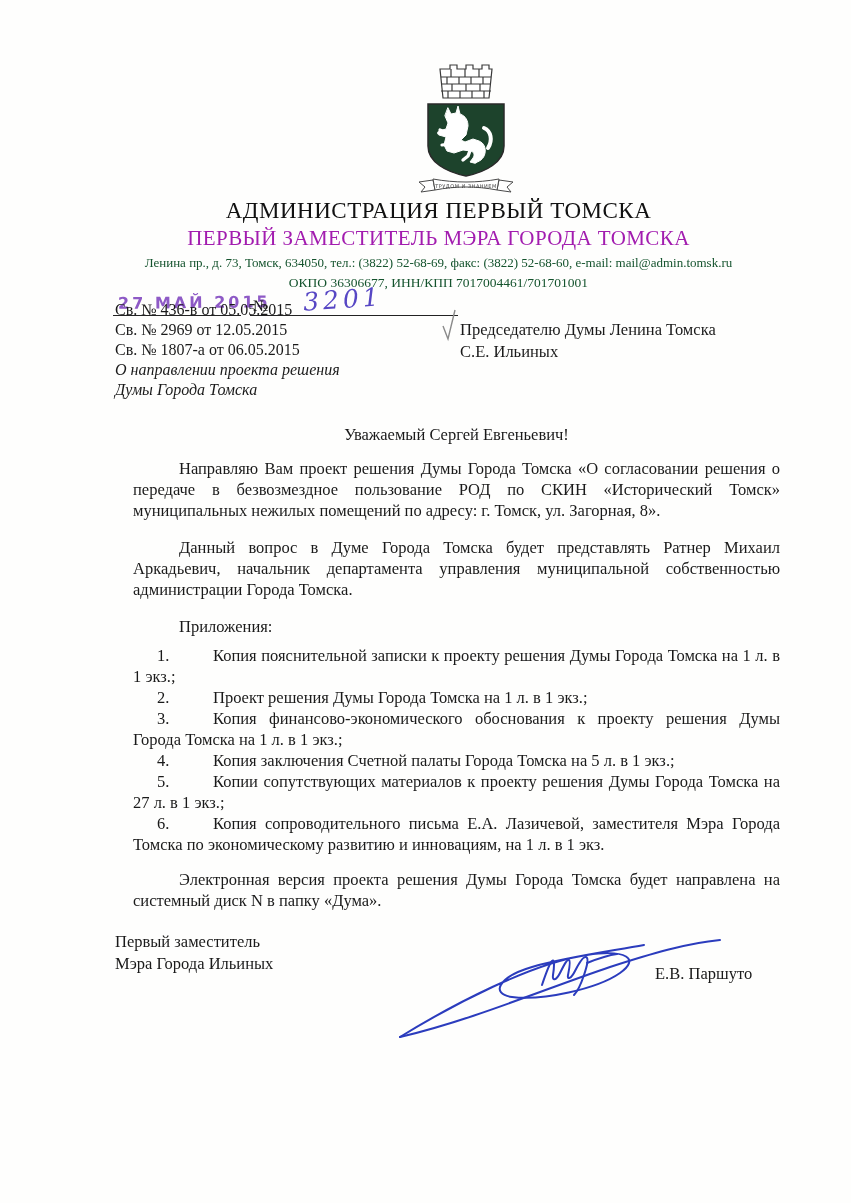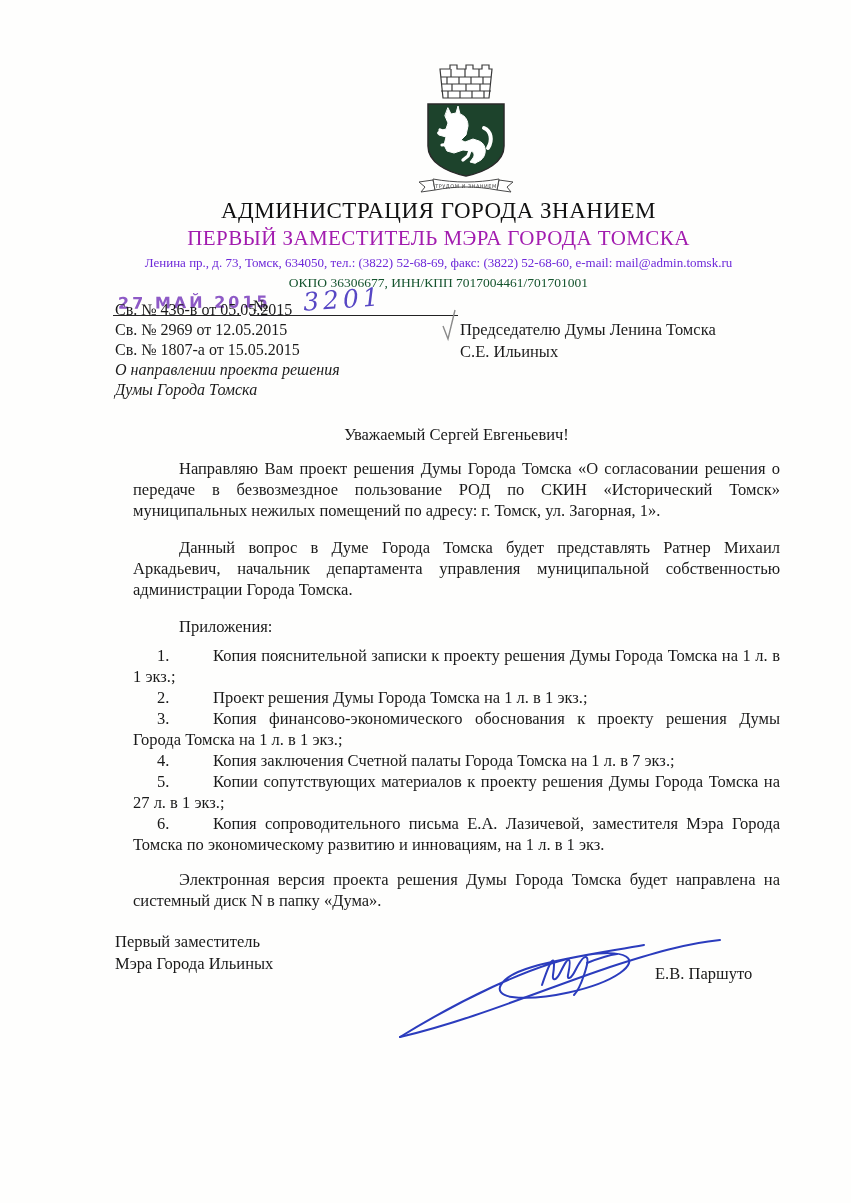--- a/index.html
+++ b/index.html
@@ -13,21 +13,21 @@
   .org-title {
     position:absolute; left:115px; top:198px; width:647px;
     text-align:center; font-size:23px; letter-spacing:0.5px; color:#111;
   }
   .dept-title {
     position:absolute; left:90px; top:226px; width:697px;
     text-align:center; font-size:21px; letter-spacing:0.4px; color:#a21caf;
   }
   .addr-line {
     position:absolute; left:60px; top:255px; width:757px;
-    text-align:center; font-size:13px; color:#6d28d9;
+    text-align:center; font-size:13px; color:#14532d;
   }
   .reg-line {
     position:absolute; left:115px; top:275px; width:647px;
     text-align:center; font-size:13.5px; color:#14532d;
   }
   
   .date-stamp {
     position:absolute; left:118px; top:293px;
     font-family:"DejaVu Sans", sans-serif; font-size:16px; font-weight:bold;
     letter-spacing:3px; transform:rotate(-0.6deg);
@@ -98,57 +98,57 @@
     </g>
 
     <g fill="#ffffff" stroke="#4a4a4a" stroke-width="1">
       <path d="M42,124 l-14,2 6,5 -4,5 14,-2 z"></path>
       <path d="M108,124 l14,2 -6,5 4,5 -14,-2 z"></path>
       <path d="M42,123 c22,4 44,4 66,0 l-2,11 c-20,-4 -42,-4 -62,0 z"></path>
     </g>
     <text x="75" y="132" text-anchor="middle" font-size="5" fill="#444" font-family="DejaVu Sans, sans-serif" letter-spacing="0.5">ТРУДОМ И ЗНАНИЕМ</text>
   </svg>
 
-  <div class="org-title">АДМИНИСТРАЦИЯ ГОРОДА ЗНАНИЕМ</div>
+  <div class="org-title">АДМИНИСТРАЦИЯ ПЕРВЫЙ ТОМСКА</div>
   <div class="dept-title">ПЕРВЫЙ ЗАМЕСТИТЕЛЬ МЭРА ГОРОДА ТОМСКА</div>
   <div class="addr-line">Ленина пр., д. 73, Томск, 634050, тел.: (3822) 52-68-69, факс: (3822) 52-68-60, e-mail: mail@admin.tomsk.ru</div>
   <div class="reg-line">ОКПО 36306677, ИНН/КПП 7017004461/701701001</div>
 
   <div class="date-stamp" style="color:#8e5ac6">27 МАЙ 2015</div>
   <div class="stamp-underline"></div>
   <div class="num-label">№</div>
   <div class="num-value" style="color:#5747c4">3201</div>
   <div class="num-underline"></div>
 
   <div class="refs">
     <div>Св. № 436-в от 05.05.2015</div>
     <div>Св. № 2969 от 12.05.2015</div>
-    <div>Св. № 1807-а от 15.05.2015</div>
+    <div>Св. № 1807-а от 06.05.2015</div>
     <div class="subject">О направлении проекта решения</div>
     <div class="subject">Думы Города Томска</div>
   </div>
 
   <svg class="checkmark" width="18" height="34" viewBox="0 0 18 34">
     <path d="M3,18 l5,13 L15,2" fill="none" stroke="#8a8a8a" stroke-width="1.4"></path>
   </svg>
 
   <div class="recipient">
     <div>Председателю Думы Ленина Томска</div>
     <div>С.Е. Ильиных</div>
   </div>
 
   <div class="body-flow">
     <div class="salutation">Уважаемый Сергей Евгеньевич!</div>
-    <p class="para">Направляю Вам проект решения Думы Города Томска «О согласовании решения о передаче в безвозмездное пользование  РОД по СКИН «Исторический Томск» муниципальных нежилых помещений по  адресу: г. Томск, ул. Загорная, 1».</p>
+    <p class="para">Направляю Вам проект решения Думы Города Томска «О согласовании решения о передаче в безвозмездное пользование  РОД по СКИН «Исторический Томск» муниципальных нежилых помещений по  адресу: г. Томск, ул. Загорная, 8».</p>
     <p class="para">Данный вопрос в Думе Города Томска будет представлять Ратнер Михаил Аркадьевич, начальник департамента управления муниципальной собственностью администрации Города Томска.</p>
     <p class="att-label">Приложения:</p>
     <p class="att-item"><span class="att-num">1.</span><span>Копия пояснительной записки к проекту решения Думы Города Томска на 1 л. в 1 экз.;</span></p>
     <p class="att-item"><span class="att-num">2.</span><span>Проект решения Думы Города Томска на 1 л. в 1 экз.;</span></p>
     <p class="att-item"><span class="att-num">3.</span><span>Копия финансово-экономического обоснования к проекту решения Думы Города Томска на 1 л. в 1 экз.;</span></p>
-    <p class="att-item"><span class="att-num">4.</span><span>Копия заключения Счетной палаты Города Томска на 1 л. в 7 экз.;</span></p>
+    <p class="att-item"><span class="att-num">4.</span><span>Копия заключения Счетной палаты Города Томска на 5 л. в 1 экз.;</span></p>
     <p class="att-item"><span class="att-num">5.</span><span>Копии сопутствующих материалов к проекту решения Думы Города Томска на 27 л. в 1 экз.;</span></p>
     <p class="att-item"><span class="att-num">6.</span><span>Копия сопроводительного письма Е.А. Лазичевой, заместителя Мэра Города Томска по экономическому развитию и инновациям, на 1 л. в 1 экз.</span></p>
     <p class="closing">Электронная версия проекта решения Думы Города Томска будет направлена на системный диск N в папку «Дума».</p>
   </div>
 
   <div class="sign-position">
     <div>Первый заместитель</div>
     <div>Мэра Города Ильиных</div>
   </div>
 

